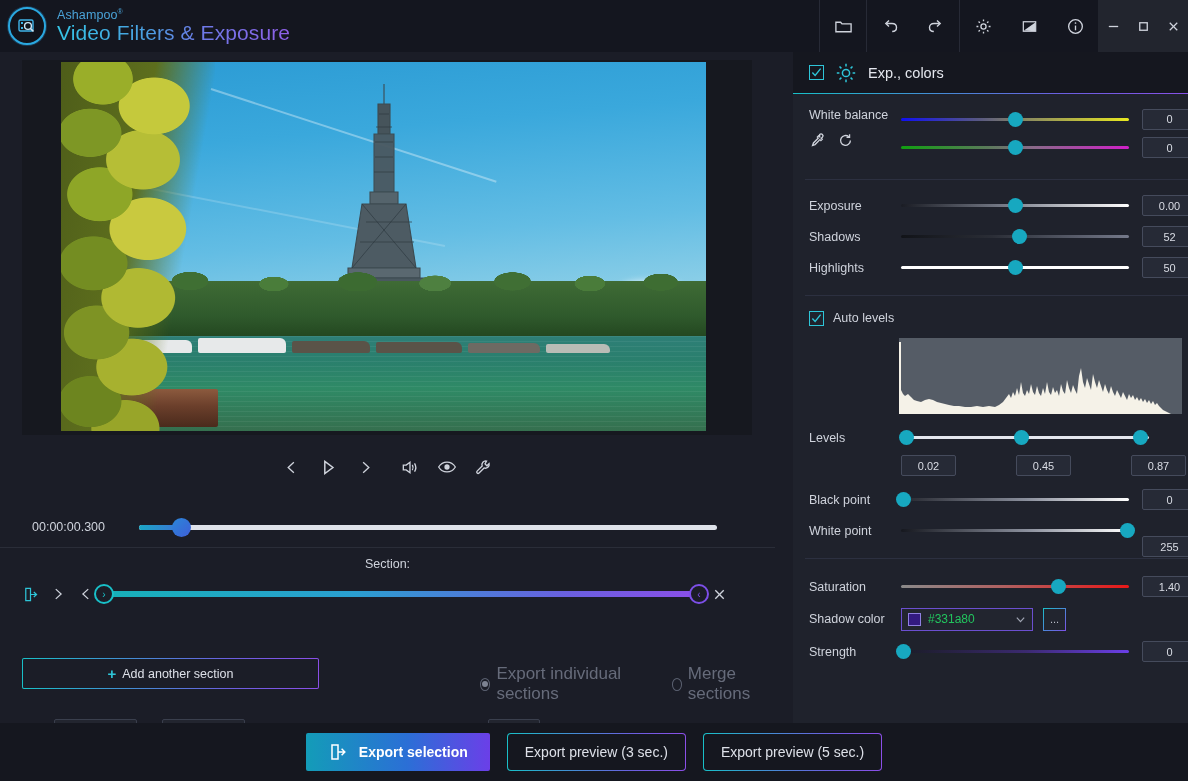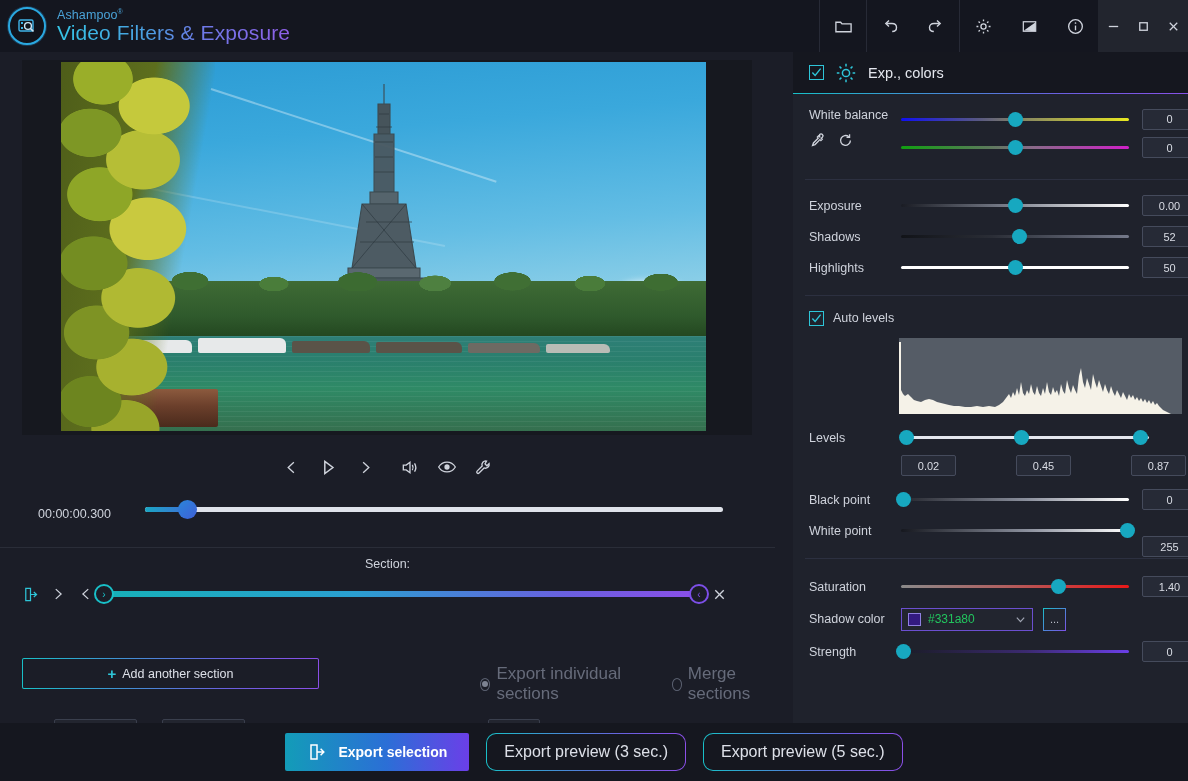--- a/index.html
+++ b/index.html
@@ -132,22 +132,22 @@
       linear-gradient(100deg, #4d5c1c 0%, #5d6e20 45%, rgba(60,72,24,0) 72%);
     filter: saturate(1.05);
   }
 
   .transport {
     position: absolute; top: 385px; left: 0; width: 775px; height: 60px;
     display: flex; align-items: center; justify-content: center; gap: 11px;
   }
   .tr-btn { width: 26px; height: 26px; display: flex; align-items: center; justify-content: center; }
   .timeline-row {
-    position: absolute; top: 455px; left: 16px; width: 775px; height: 40px;
-    display: flex; 
+    position: absolute; top: 455px; left: 10px; width: 775px; height: 40px;
+    display: flex; align-items: center;
   }
   .tc { margin-left: 22px; font-size: 12.5px; color: #cfd3dc; width: 96px; }
   .tl-track {
     position: relative; width: 578px; height: 5px; margin-left: 11px;
     background: #dfe2ea; border-radius: 3px;
   }
   .tl-fill {
     position: absolute; left: 0; top: 0; height: 5px; width: 44px; border-radius: 3px;
     background: linear-gradient(90deg, #1aa6c4, #3f6fd8);
   }
@@ -292,21 +292,21 @@
     position: absolute; top: 723px; left: 0; width: 1188px; height: 58px;
     background: #15171f; display: flex; align-items: center; justify-content: center; gap: 17px;
   }
   .btn-primary {
     height: 38px; padding: 0 22px; display: flex; align-items: center; gap: 11px;
     background: linear-gradient(90deg, #139cb8 0%, #2b6fd6 55%, #6b3fe8 100%);
     color: #fff; font-size: 14px; font-weight: bold; border-radius: 2px;
   }
   .btn-outline {
     height: 38px; padding: 0 17px; display: flex; align-items: center;
-    font-size: 16px; color: #dde0e8; border-radius: 10px;
+    font-size: 14px; color: #dde0e8; border-radius: 4px;
     border: 1px solid transparent;
     background: linear-gradient(#15171f,#15171f) padding-box,
       linear-gradient(90deg, #19c0c8, #6b5fe0 70%, #8b4fe8) border-box;
   }
 </style>
 </head>
 <body>
 
 <div class="app">
 

